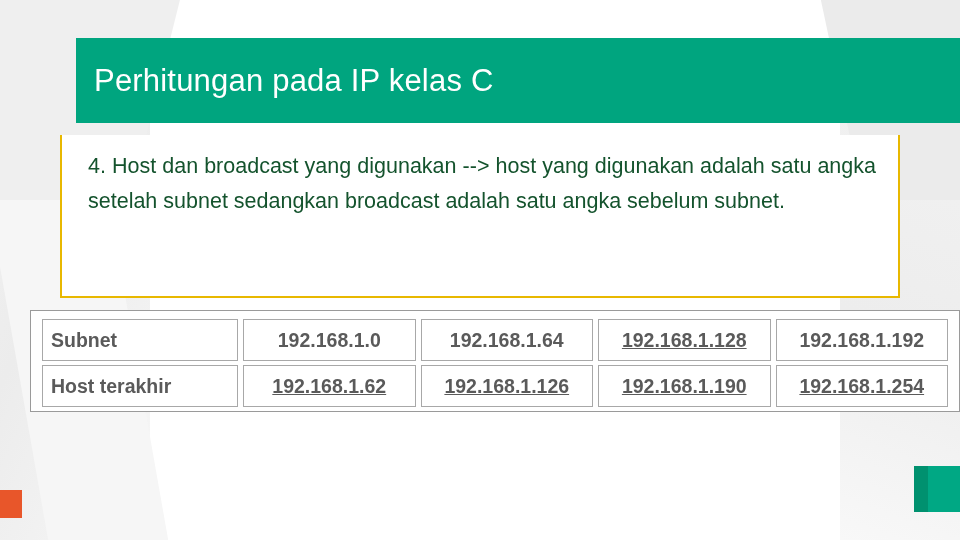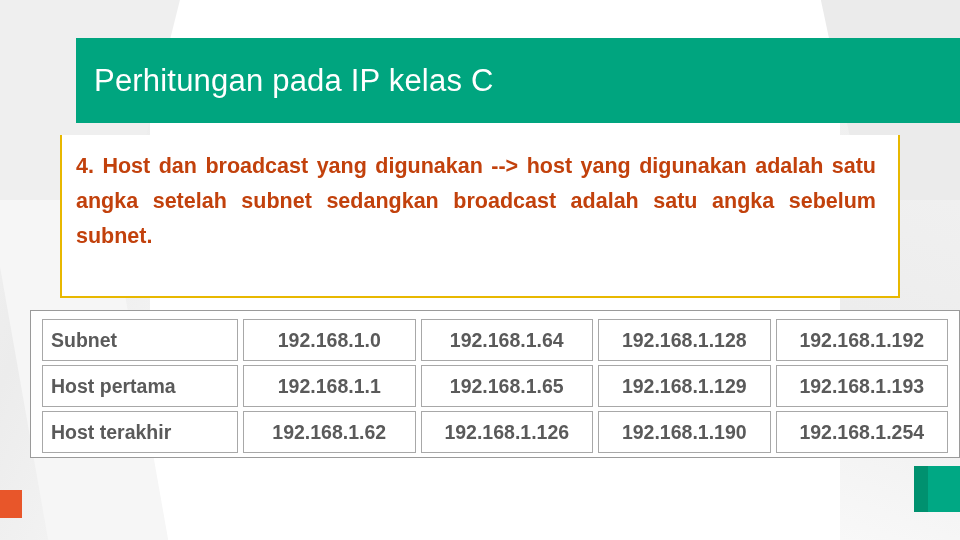--- a/index.html
+++ b/index.html
@@ -106,24 +106,24 @@
     left: 60px;
     top: 135px;
     width: 840px;
     height: 163px;
     background: #ffffff;
     border: 2px solid #e8b800;
     border-top: none;
     box-sizing: border-box;
   }
   .body-text {
-    padding: 14px 22px 0 14px;
+    padding: 14px 22px 0 26px;
     font-size: 21.5px;
-    font-weight: bold;
-    color: #c2410c;
+    font-weight: normal;
+    color: #14532d;
     line-height: 1.63;
     text-align: justify;
     text-justify: inter-word;
   }
 
   
   .table-wrap {
     position: absolute;
     left: 30px;
     top: 310px;
@@ -156,20 +156,21 @@
   }
   td.val-cell {
     text-align: center;
   }
   td.val-dark {
     color: #3d3d3d;
   }
   td.val-light {
     color: #767676;
     font-weight: bold;
+    text-decoration: underline;
   }
 </style>
 </head>
 <body>
 
 <div class="bg-base"></div>
 <div class="bg-shape-right-1"></div>
 <div class="bg-shape-right-2"></div>
 <div class="bg-shape-1"></div>
 <div class="bg-shape-2"></div>
@@ -190,27 +191,20 @@
   <table class="ip-table">
     <tbody>
       <tr>
         <td class="label-cell">Subnet</td>
         <td class="val-cell val-dark">192.168.1.0</td>
         <td class="val-cell val-dark">192.168.1.64</td>
         <td class="val-cell val-light">192.168.1.128</td>
         <td class="val-cell val-dark">192.168.1.192</td>
       </tr>
       <tr>
-        <td class="label-cell">Host pertama</td>
-        <td class="val-cell val-light">192.168.1.1</td>
-        <td class="val-cell val-light">192.168.1.65</td>
-        <td class="val-cell val-light">192.168.1.129</td>
-        <td class="val-cell val-light">192.168.1.193</td>
-      </tr>
-      <tr>
         <td class="label-cell">Host terakhir</td>
         <td class="val-cell val-light">192.168.1.62</td>
         <td class="val-cell val-light">192.168.1.126</td>
         <td class="val-cell val-light">192.168.1.190</td>
         <td class="val-cell val-light">192.168.1.254</td>
       </tr>
     </tbody>
   </table>
 </div>
 

